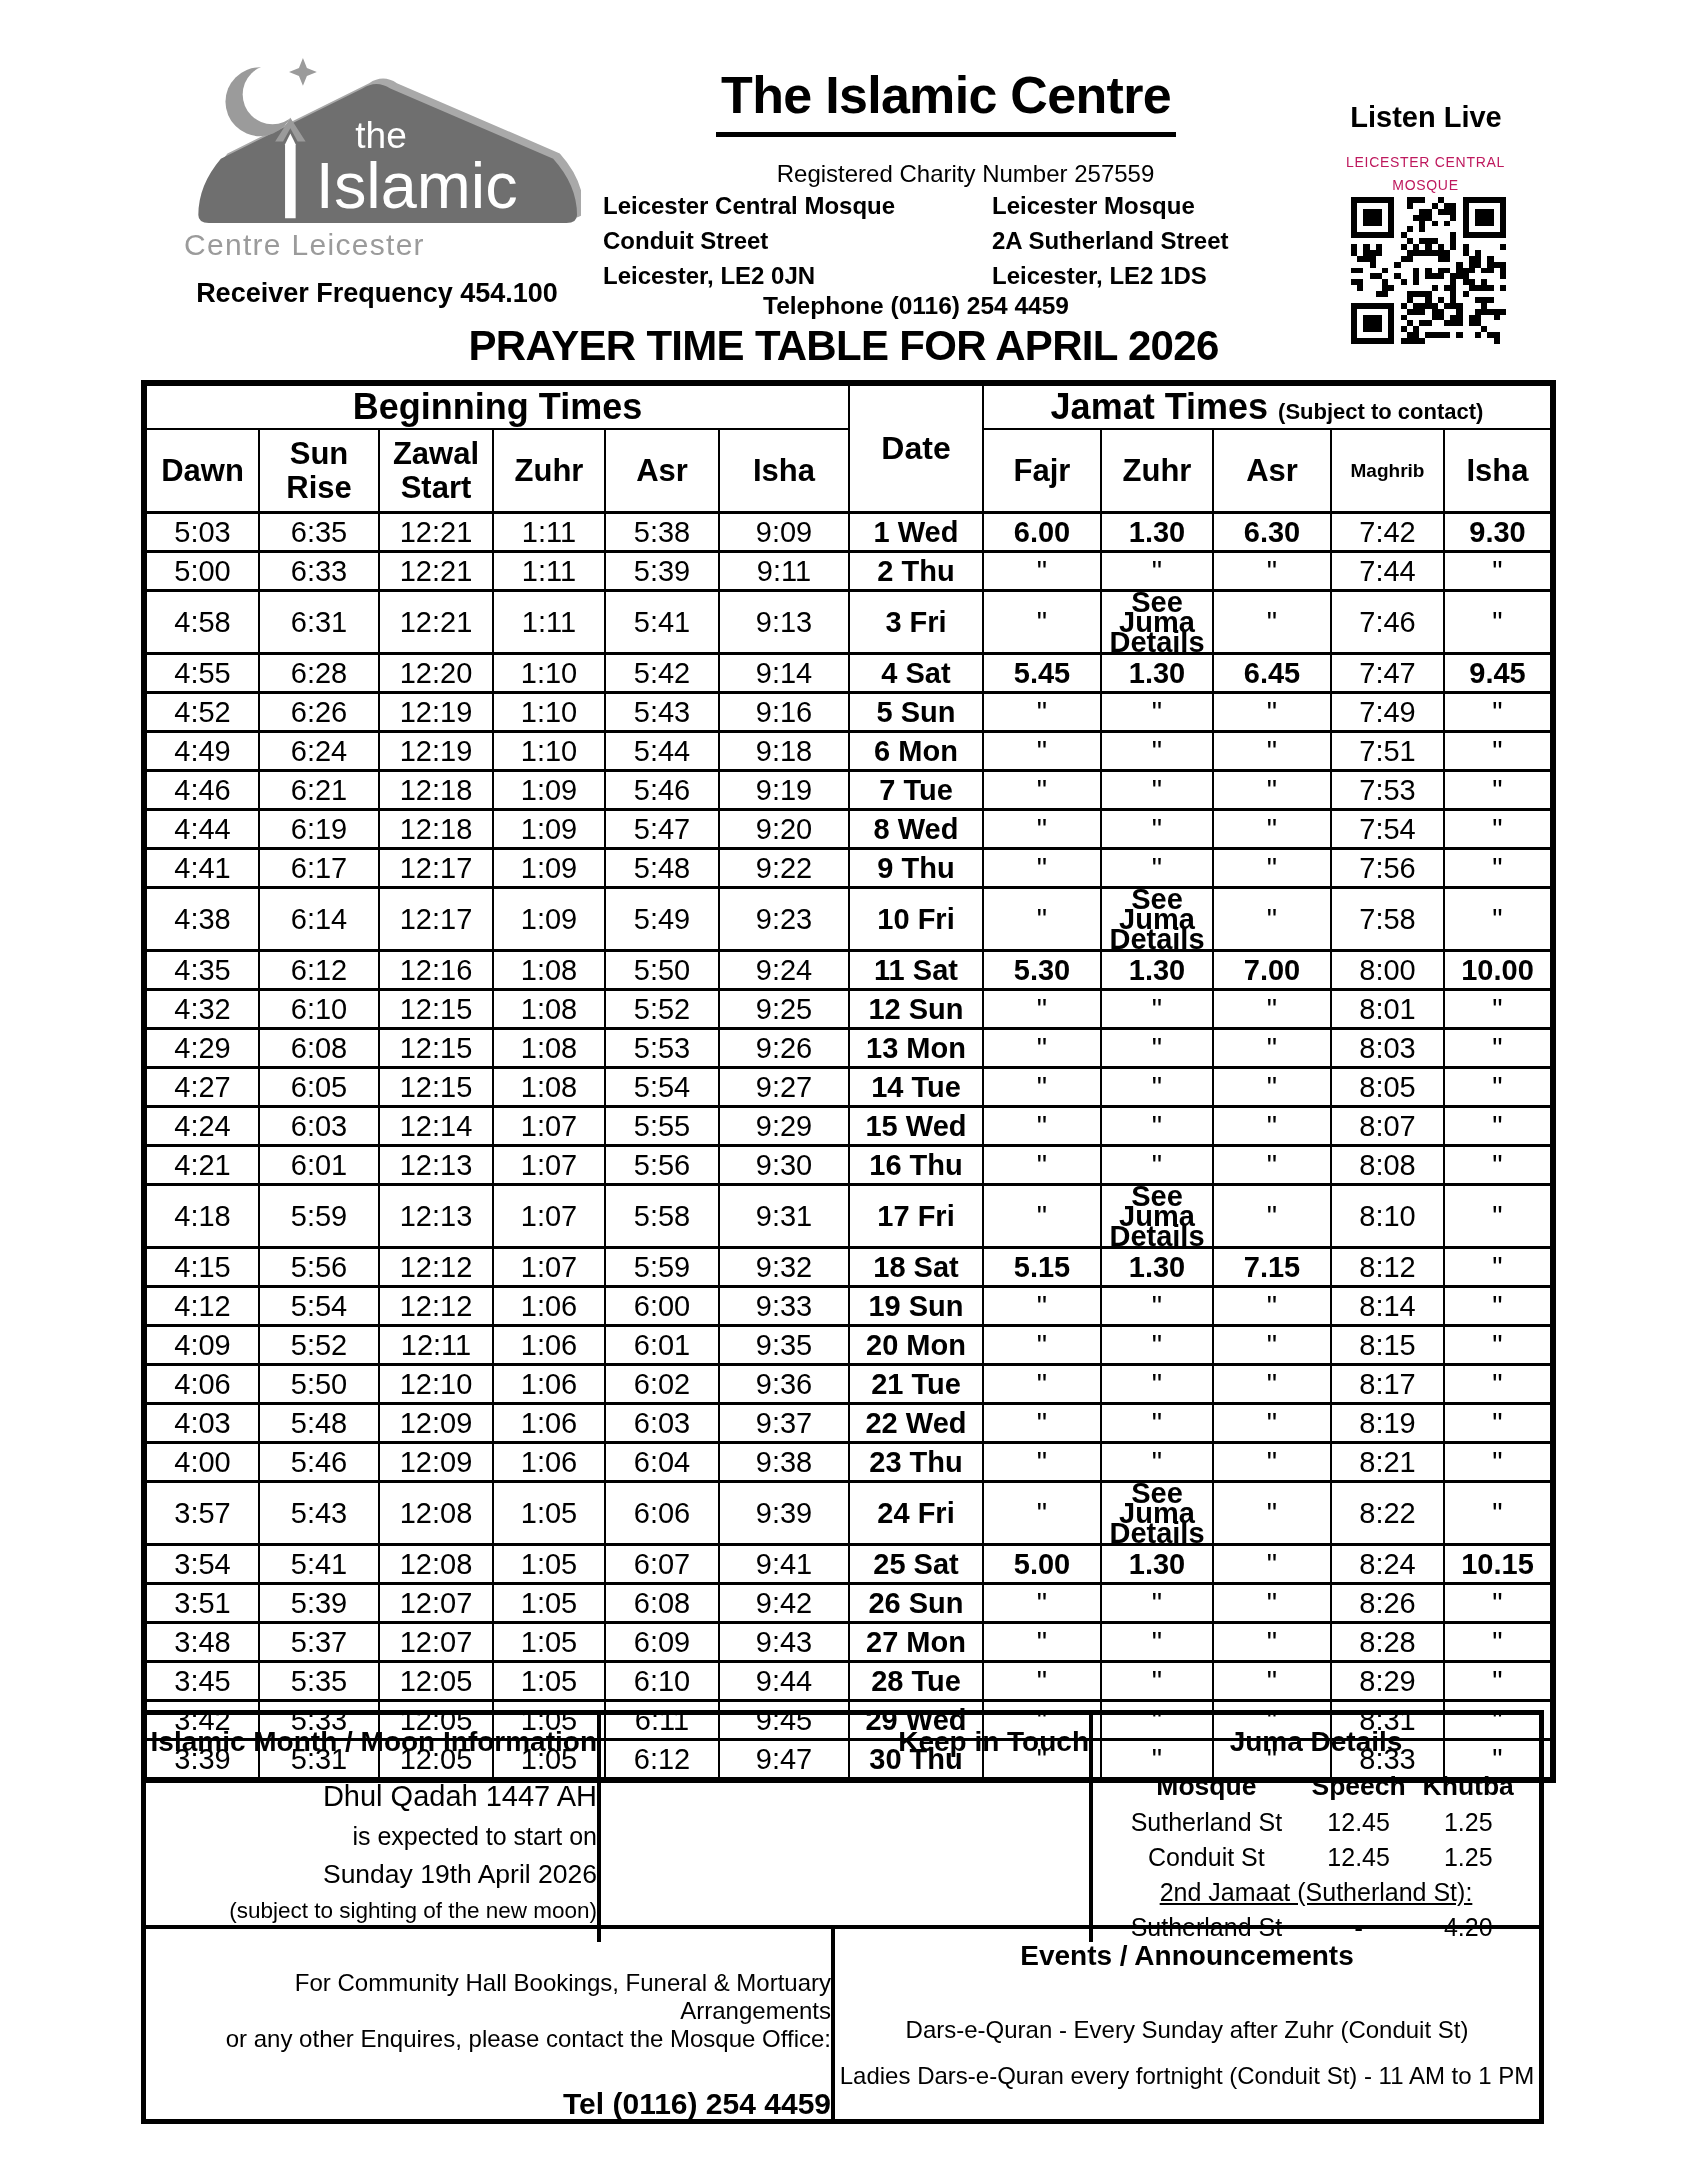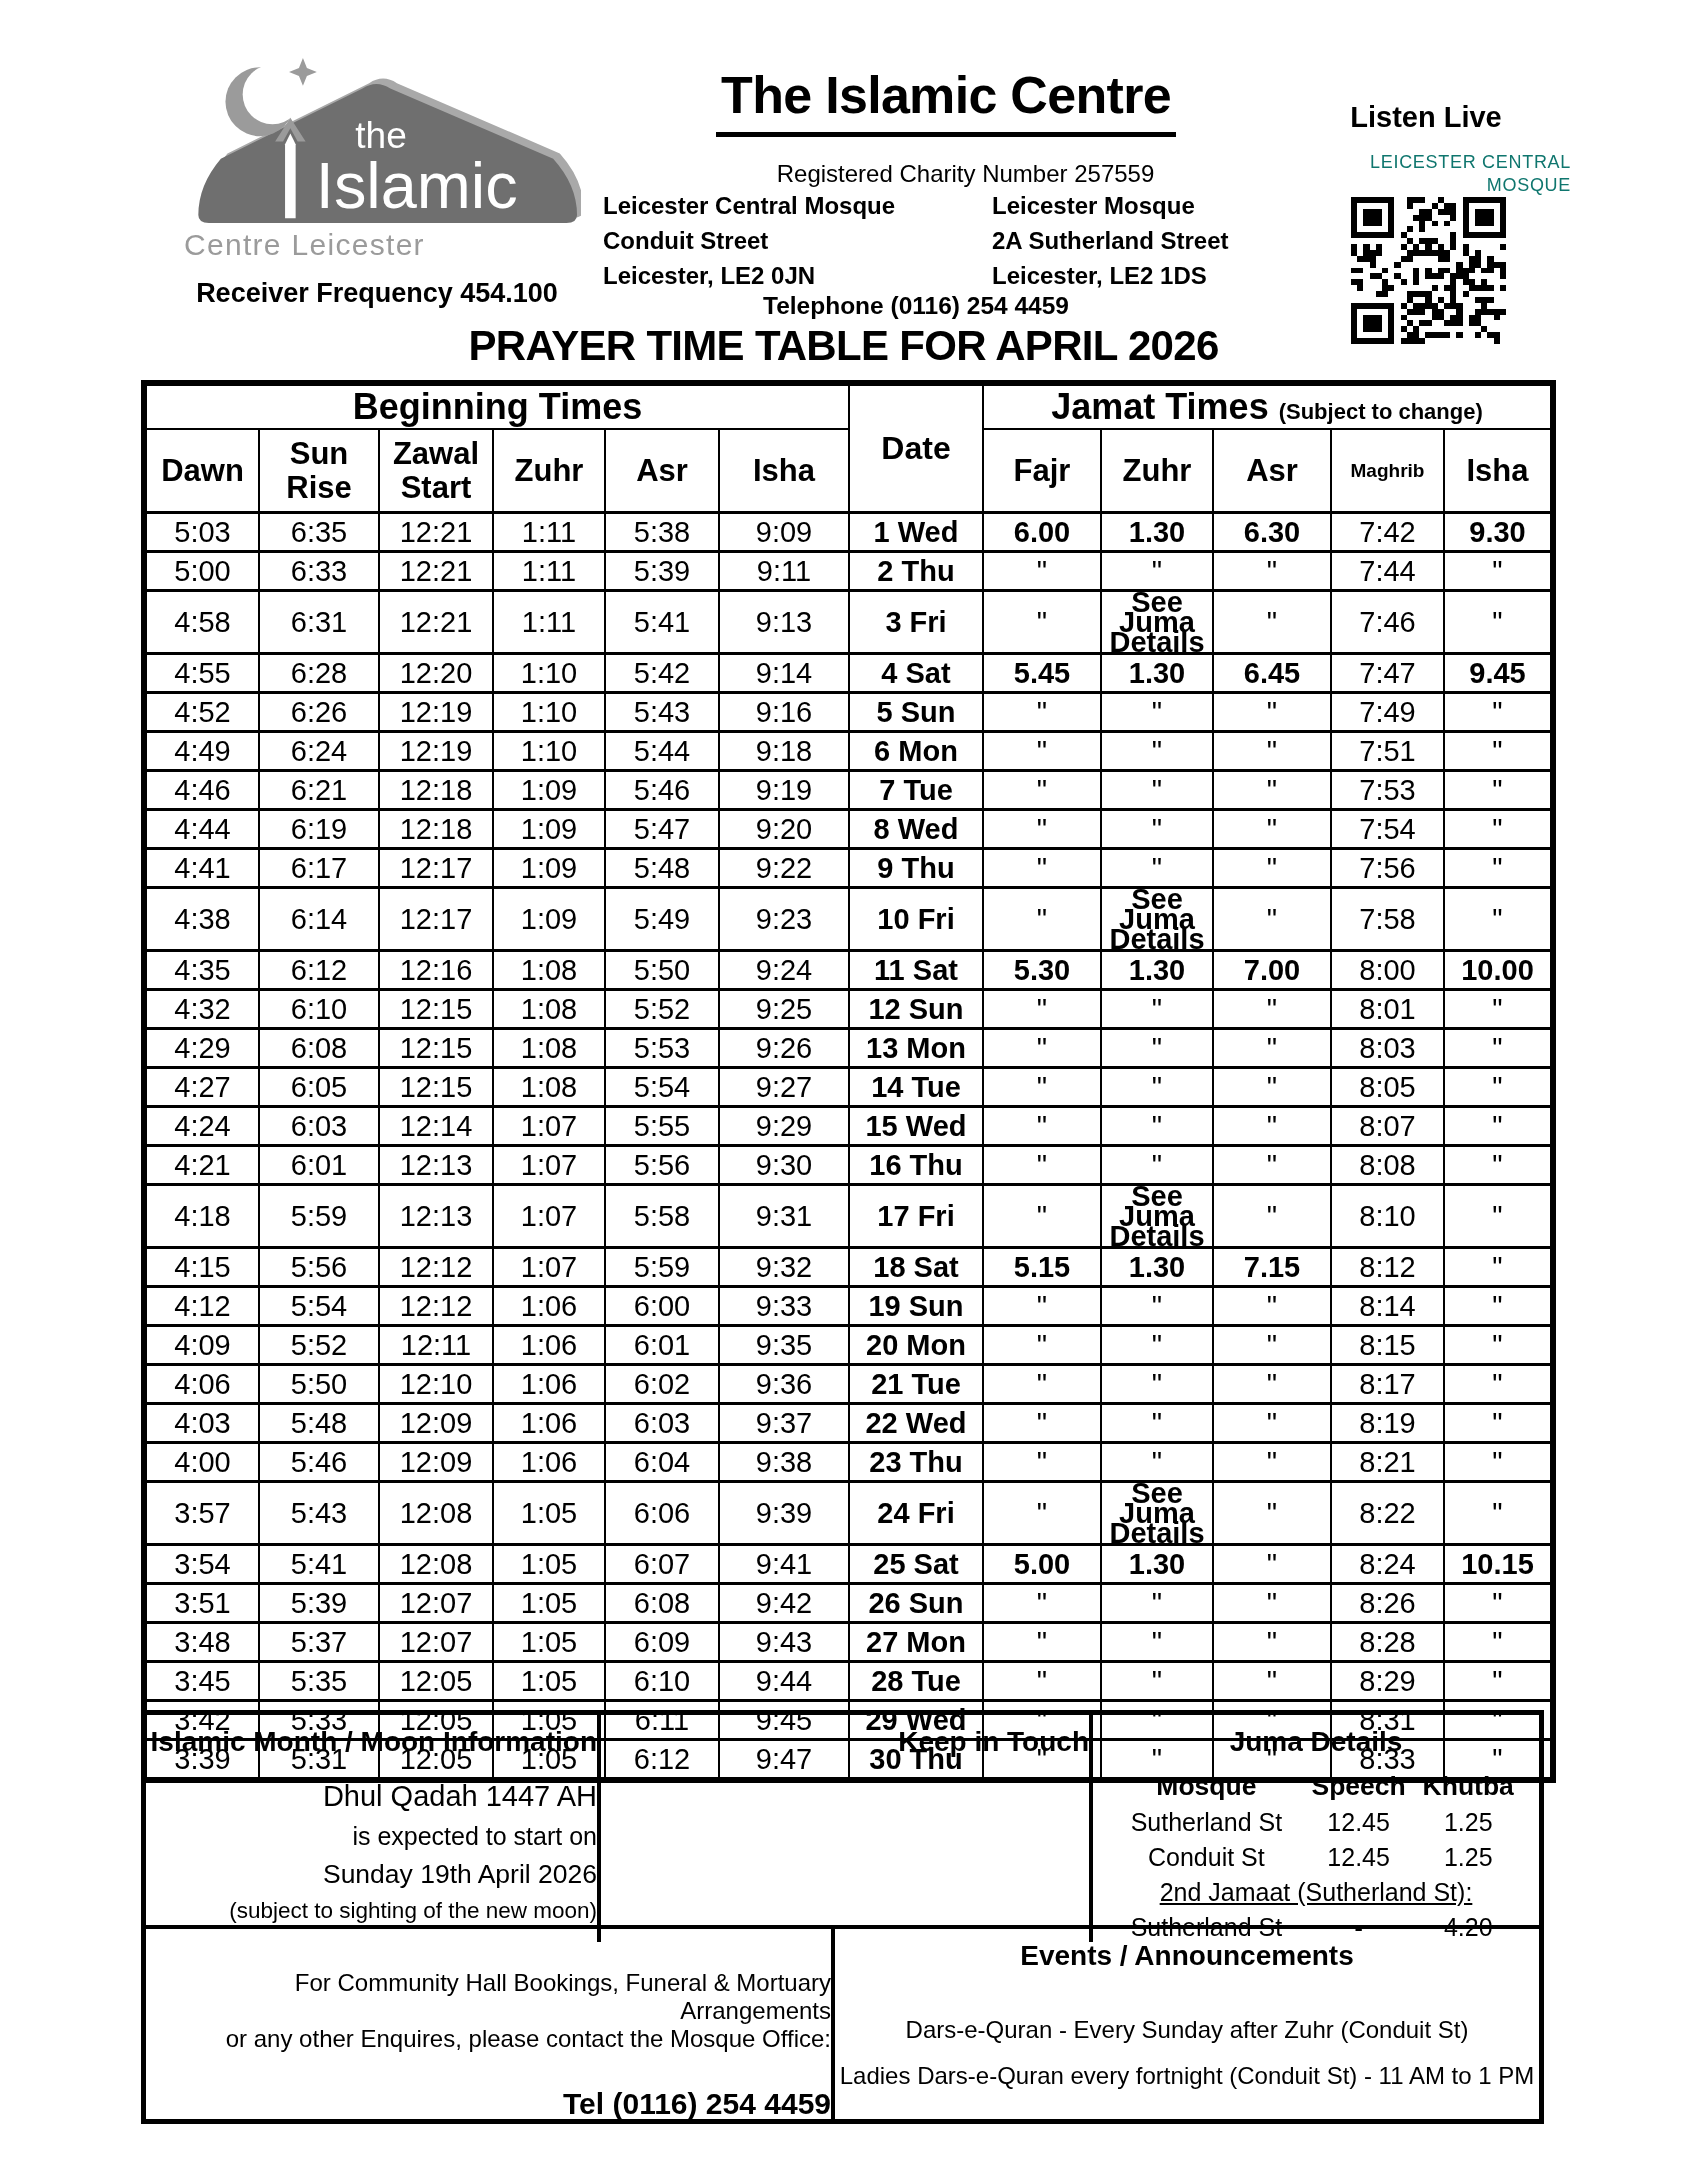--- a/index.html
+++ b/index.html
@@ -19,22 +19,22 @@
     border-bottom:5.3px solid #000;padding:0 5.3px 6.6px 5.3px;letter-spacing:-0.7px;}
   #charity{position:absolute;left:701px;top:160px;width:529px;text-align:center;font-size:24px;}
   .addr{position:absolute;top:193px;font-size:24px;font-weight:bold;}
   .addr div{height:35px;line-height:26.5px;}
   #addr1{left:603px;}
   #addr2{left:992px;}
   #telephone{position:absolute;left:721px;top:292px;width:390px;text-align:center;
     font-size:24.5px;font-weight:bold;}
   #listen-live{position:absolute;left:1310px;top:101px;width:232px;text-align:center;
     font-size:29px;font-weight:bold;}
-  #qr-caption{position:absolute;left:1280px;top:151px;width:291px;text-align:right;
-    font-size:18px;letter-spacing:0.7px;line-height:23px;color:#0f766e;}
+  #qr-caption{position:absolute;left:1280px;top:151px;width:291px;text-align:center;
+    font-size:14px;letter-spacing:0.7px;line-height:23px;color:#be185d;}
   #qr-svg{position:absolute;left:1351px;top:197px;width:155px;height:147px;}
 
   #page-title{position:absolute;left:0;top:322px;width:1687px;text-align:center;
     font-size:42px;font-weight:bold;letter-spacing:-0.7px;}
 
   
   #prayer-table{position:absolute;left:141px;top:380px;border-collapse:collapse;
     table-layout:fixed;border:6.6px solid #000;}
   #prayer-table th,#prayer-table td{border:2.6px solid #000;text-align:center;vertical-align:middle;
     padding:0;overflow:hidden;}
@@ -427,21 +427,21 @@
       <col style="width:118px">
       <col style="width:112px">
     <col style="width:118px">
       <col style="width:113px">
       <col style="width:109px">
   </colgroup>
   <thead>
     <tr>
       <th class="group" colspan="6">Beginning Times</th>
       <th class="dateh" rowspan="2">Date</th>
-      <th class="group" colspan="5"><span>Jamat Times </span><span class="note">(Subject to change)</span></th>
+      <th class="group" colspan="5"><span>Jamat Times </span><span class="note">(Subject to contact)</span></th>
     </tr>
     <tr class="colhead">
       <th>Dawn</th>
       <th>Sun
 Rise</th>
       <th>Zawal
 Start</th>
       <th>Zuhr</th>
       <th>Asr</th>
       <th>Isha</th>

